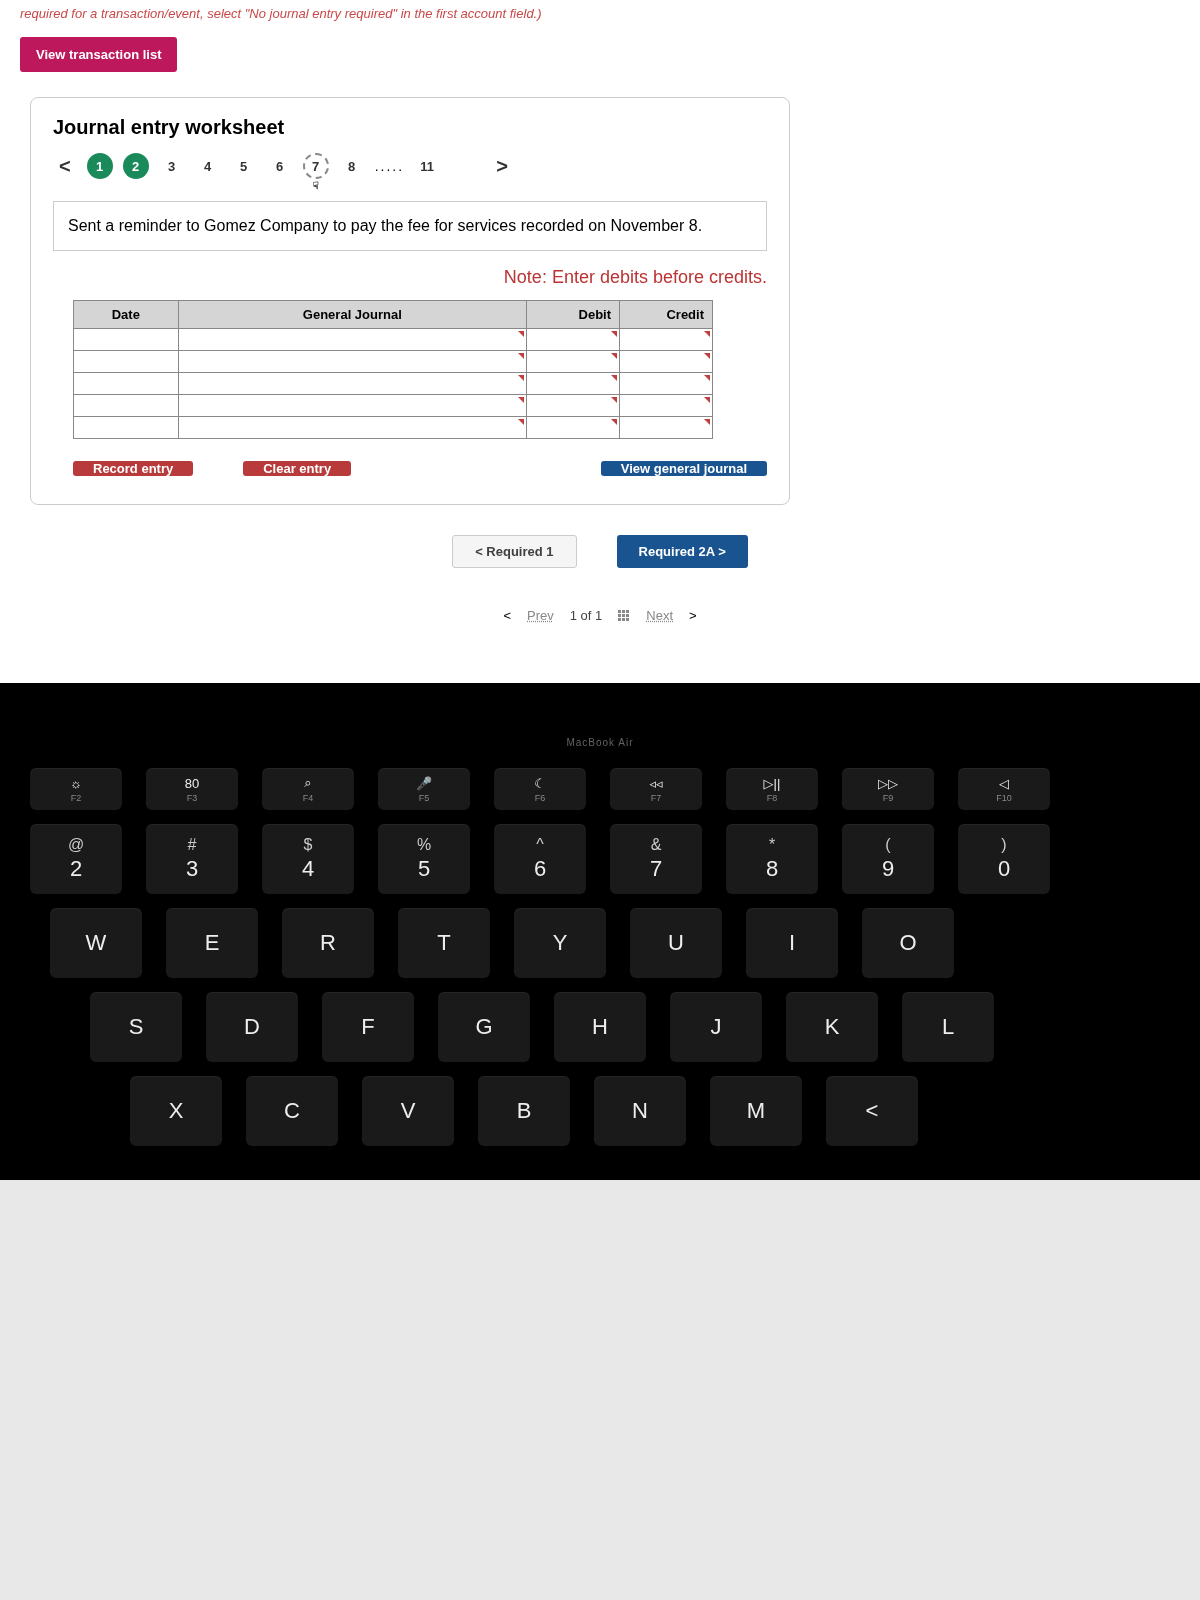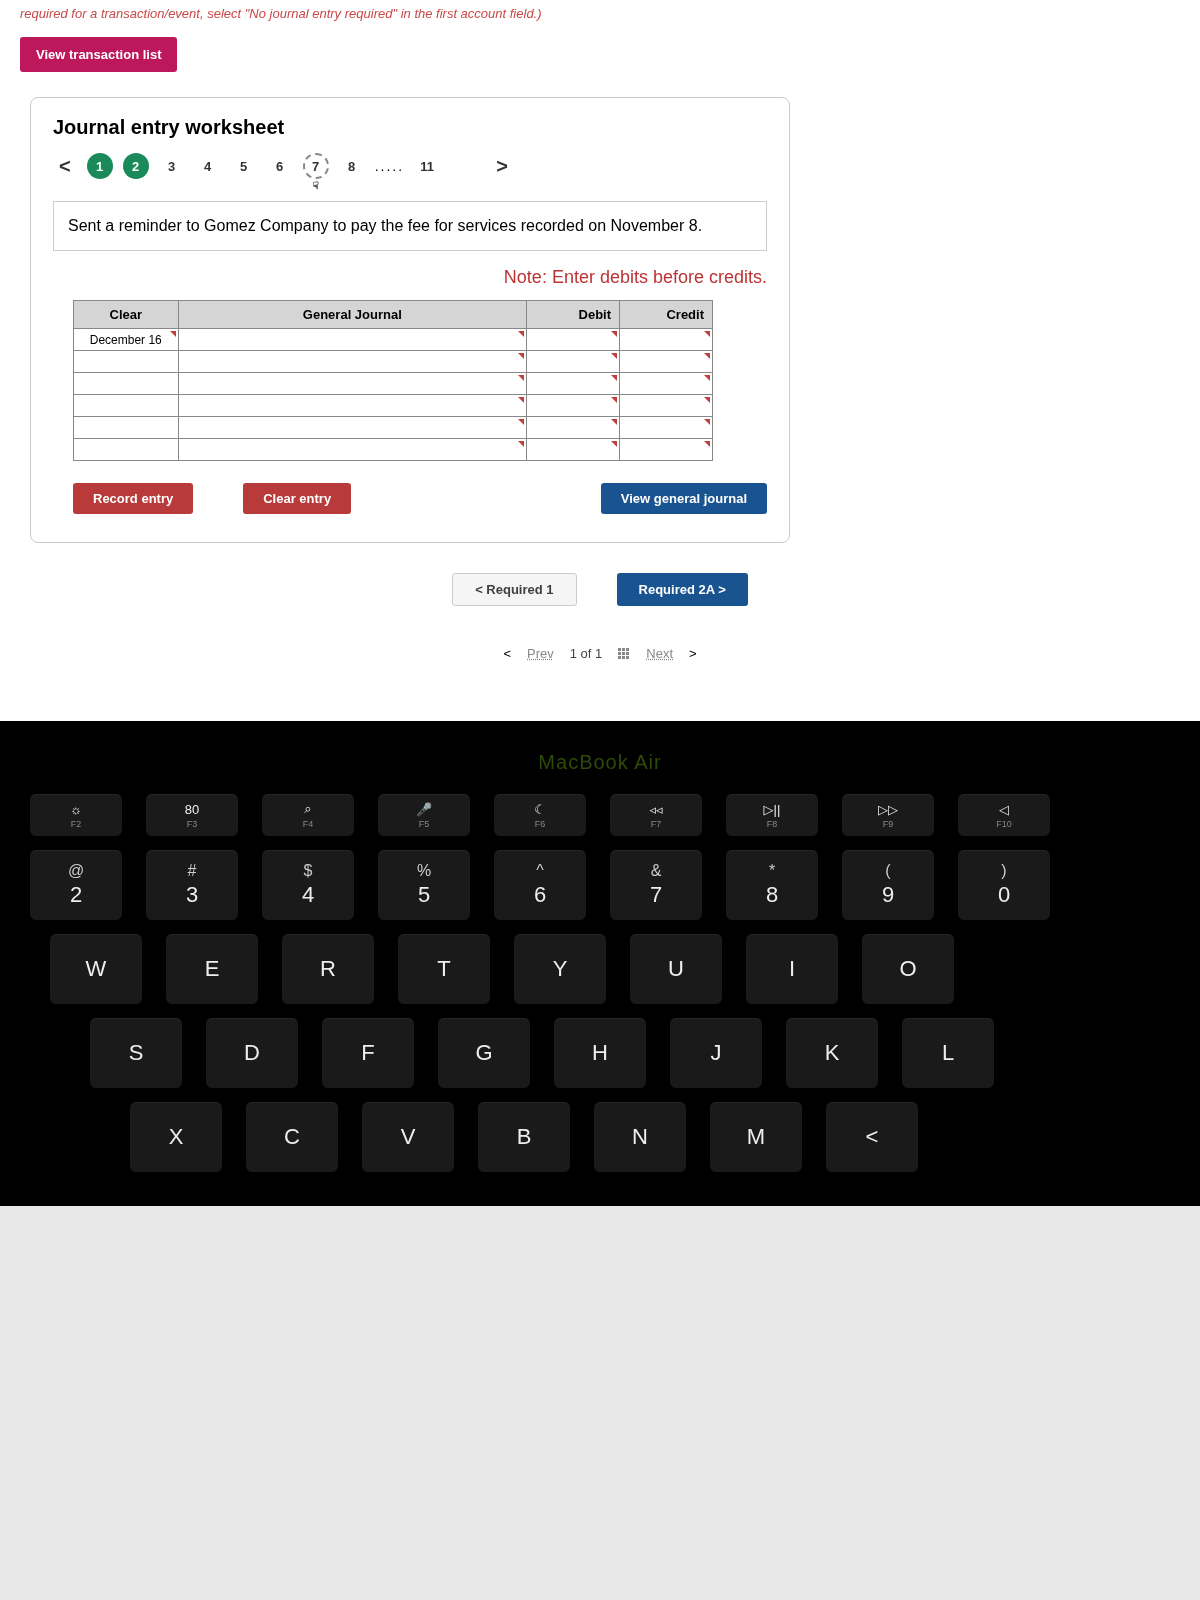--- a/index.html
+++ b/index.html
@@ -30,21 +30,21 @@
 
 .grid-table { border-collapse: collapse; width: 100%; max-width: 640px; margin-left: 20px; }
 .grid-table th { background: #d5d5d5; border: 1px solid #888; padding: 6px 8px; font-size: 13px; font-weight: bold; }
 .grid-table td { border: 1px solid #888; height: 22px; font-size: 12px; position: relative; }
 .grid-table th.date-col, .grid-table td.date-col { width: 90px; text-align: center; }
 .grid-table th.gj-col, .grid-table td.gj-col { width: 300px; }
 .grid-table th.amt-col, .grid-table td.amt-col { width: 80px; text-align: right; }
 .dd-mark { position: absolute; right: 2px; top: 2px; width: 0; height: 0; border-left: 6px solid transparent; border-top: 6px solid #c04040; }
 
 .action-row { display: flex; gap: 50px; margin: 22px 0 0 20px; }
-.act-btn { background: #b83a3a; color: #fff; border: none; padding: 8px 20px; font-size: 13px; font-weight: bold; border-radius: 3px; cursor: pointer; }
+.act-btn { background: #b83a3a; color: #fff; border: none; padding: 0 20px; font-size: 13px; font-weight: bold; border-radius: 3px; cursor: pointer; }
 .act-btn.dark { background: #1a5490; }
 .act-btn.right { margin-left: auto; }
 
 .req-row { display: flex; justify-content: center; gap: 40px; margin: 30px 0 40px; }
 .req-btn { padding: 8px 22px; font-size: 13px; font-weight: bold; border-radius: 3px; cursor: pointer; }
 .req-btn.ghost { background: #f5f5f5; border: 1px solid #ccc; color: #404040; }
 .req-btn.solid { background: #1a5490; color: #fff; border: none; }
 
 .pager { display: flex; align-items: center; justify-content: center; gap: 16px; font-size: 13px; padding-bottom: 30px; }
 .pager-lnk { color: #888; cursor: pointer; text-decoration: underline dotted; }
@@ -56,21 +56,21 @@
   linear-gradient(#888,#888) 0 4px/3px 3px no-repeat,
   linear-gradient(#888,#888) 4px 4px/3px 3px no-repeat,
   linear-gradient(#888,#888) 8px 4px/3px 3px no-repeat,
   linear-gradient(#888,#888) 0 8px/3px 3px no-repeat,
   linear-gradient(#888,#888) 4px 8px/3px 3px no-repeat,
   linear-gradient(#888,#888) 8px 8px/3px 3px no-repeat;
   vertical-align: middle; }
 
 
 .kbd-wrap { background: #000; padding: 30px 0 20px; }
-.brand { text-align: center; color: #4d7c0f; font-size: 20px; letter-spacing: 1px; margin-bottom: 20px; opacity: 0.6; }
+.brand { text-align: center; color: #a3a3a3; font-size: 10px; letter-spacing: 1px; margin-bottom: 20px; opacity: 0.6; margin-top: 24px; }
 .kbd-row { display: flex; gap: 24px; justify-content: flex-start; padding: 0 30px 14px; }
 .kbd-row.offset1 { padding-left: 50px; }
 .kbd-row.offset2 { padding-left: 90px; }
 .kbd-row.offset3 { padding-left: 130px; }
 .key { background: #1a1a1a; border-radius: 6px; width: 92px; height: 70px; display: flex; flex-direction: column; justify-content: center; align-items: center; color: #eee; font-size: 22px; box-shadow: 0 2px 4px rgba(0,0,0,0.6), inset 0 1px 0 rgba(255,255,255,0.05); }
 .key.fn { height: 42px; font-size: 10px; gap: 2px; }
 .key.fn .fn-ico { font-size: 13px; }
 .key.fn .fn-lbl { font-size: 9px; color: #888; }
 .key .top { font-size: 16px; color: #ccc; margin-bottom: 2px; }
 .key .bot { font-size: 22px; }
@@ -99,36 +99,24 @@
       <span class="step plain">11</span>
       <span class="nav-arrow" style="margin-left:40px">&gt;</span>
     </div>
 
     <div class="desc-box">Sent a reminder to Gomez Company to pay the fee for services recorded on November 8.</div>
     <div class="note">Note: Enter debits before credits.</div>
 
     <table class="grid-table">
       <tbody>
           <tr>
-        <th class="date-col">Clear</th>
+        <th class="date-col">Date</th>
         <th class="gj-col">General Journal</th>
         <th class="amt-col">Debit</th>
         <th class="amt-col">Credit</th>
-      </tr>
-      <tr>
-        <td class="date-col"><span>December 16</span><span class="dd-mark"></span></td>
-        <td class="gj-col">
-              <span class="dd-mark"></span>
-            </td>
-        <td class="amt-col">
-              <span class="dd-mark"></span>
-            </td>
-        <td class="amt-col">
-              <span class="dd-mark"></span>
-            </td>
       </tr>
       <tr>
             <td class="date-col"></td>
             <td class="gj-col">
               <span class="dd-mark"></span>
             </td>
             <td class="amt-col">
               <span class="dd-mark"></span>
             </td>
             <td class="amt-col">

